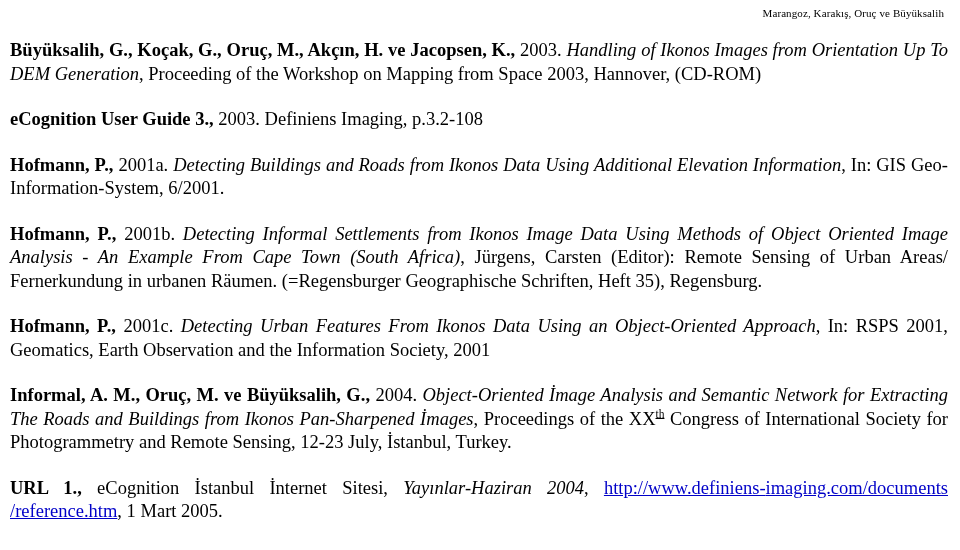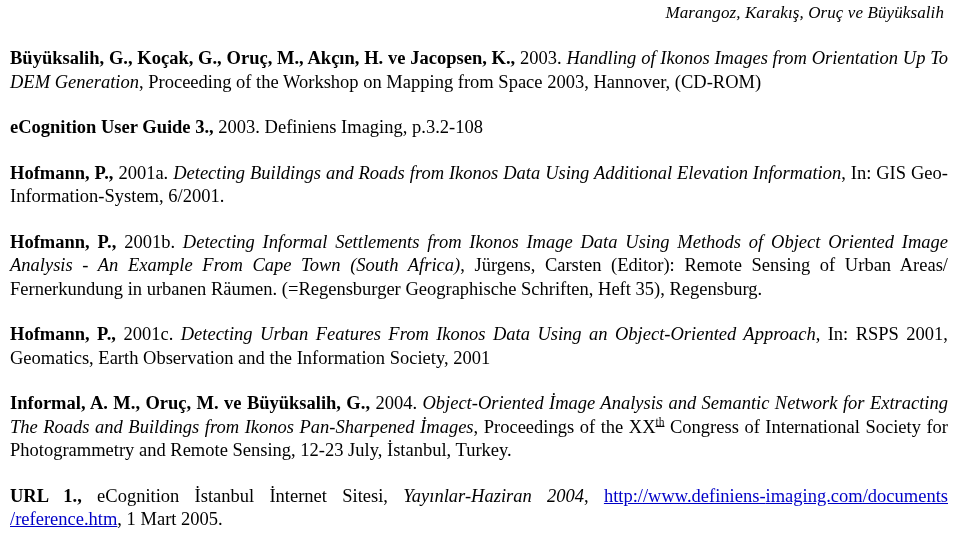--- a/index.html
+++ b/index.html
@@ -16,35 +16,34 @@
   }
   .page {
     position: relative;
     width: 960px;
     height: 550px;
     box-sizing: border-box;
     padding: 0 12px 0 10px;
   }
   .running-header {
     text-align: right;
-    font-style: italic;
-    font-size: 17px;
+    font-size: 11px;
     line-height: 20px;
     padding-top: 3px;
     padding-right: 4px;
     letter-spacing: 0.1px;
   }
   .ref-block {
     text-align: justify;
     text-justify: inter-word;
     font-size: 18.5px;
     line-height: 23.5px;
     margin: 0;
   }
-  .ref-block.first { margin-top: 24px; }
+  .ref-block.first { margin-top: 16px; }
   .gap-lg { height: 22px; }
   .gap-md { height: 22px; }
   b, .bold { font-weight: bold; }
   i, .ital { font-style: italic; }
   .link {
     color: #0000c8;
     text-decoration: underline;
     margin-top: 15px;
   }
   sup {

